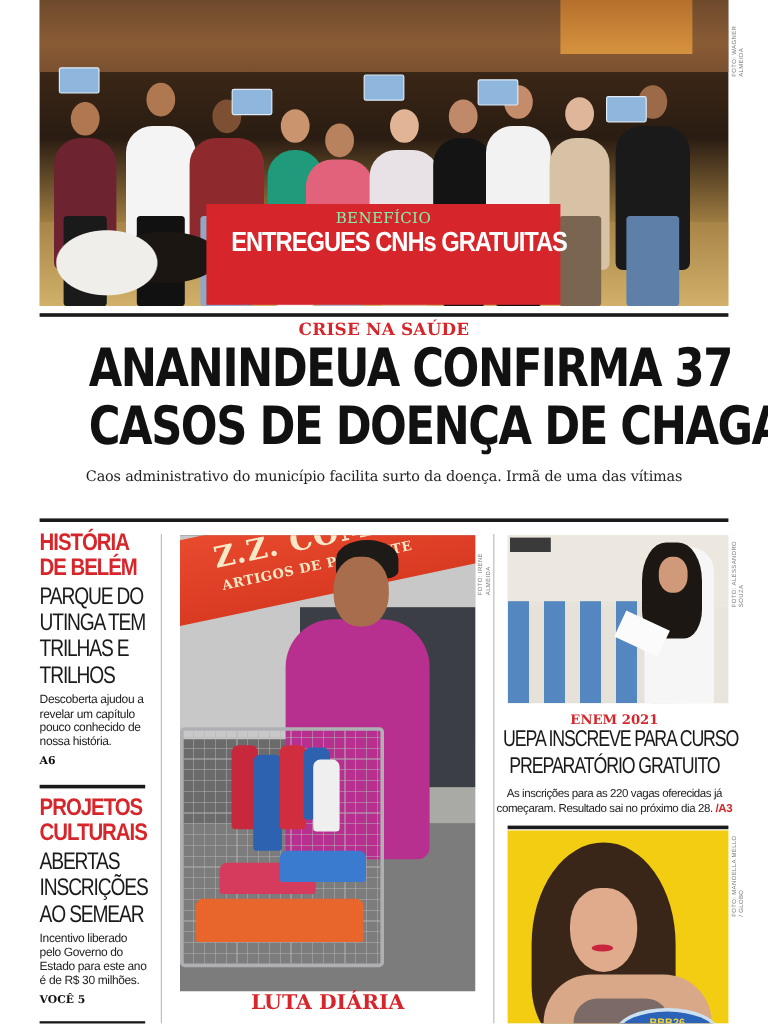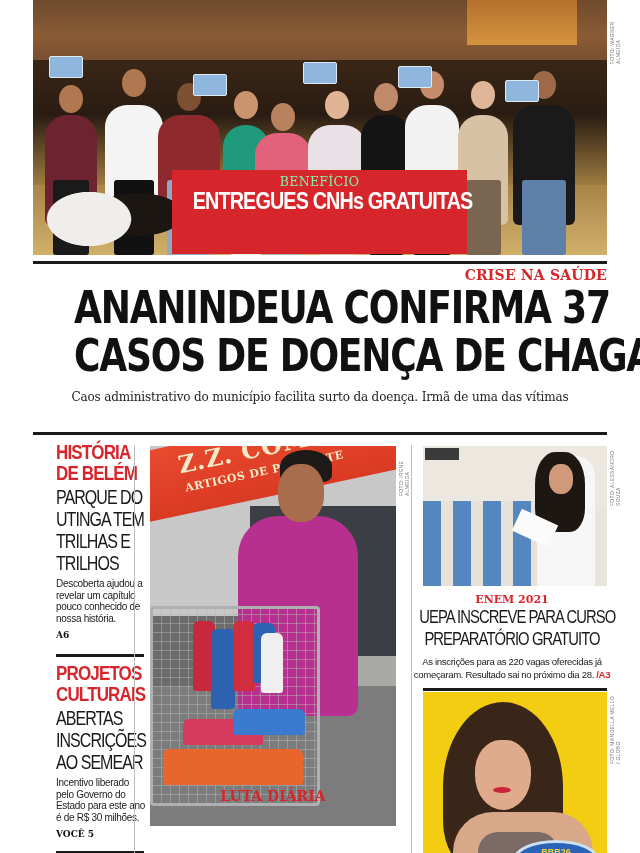--- a/index.html
+++ b/index.html
@@ -68,40 +68,40 @@
       white-space: nowrap;
     }
     .benefit-text {
       font-family: "DejaVu Serif", serif; font-weight: bold; font-size: 9.6px;
       line-height: 13px; padding: 1px 6px 0;
     }
 
     
     .rule-thick { position: absolute; left: 33px; width: 574px; height: 3px; background: #1a1a1a; }
     .main-kicker {
-      position: absolute; left: 33px; top: 267px; width: 574px; text-align: right;
+      position: absolute; left: 33px; top: 267px; width: 574px; text-align: center;
       font-family: "DejaVu Serif", serif; font-weight: bold; color: #d7262b; font-size: 14px;
       letter-spacing: .2px;
     }
     .main-headline {
       position: absolute; left: 20px; top: 284px; width: 600px; text-align: center;
       font-family: "DejaVu Sans", sans-serif; font-weight: bold; color: #111;
       font-size: 44px; line-height: 48px; letter-spacing: -1.5px;
       transform: scaleX(.82); transform-origin: center top;
       white-space: nowrap;
     }
     .main-deck {
       position: absolute; left: 33px; top: 388px; width: 574px; text-align: center;
       font-family: "DejaVu Serif", serif; font-size: 12px; line-height: 19px; color: #222;
       letter-spacing: -.15px;
     }
     .page-ref { font-weight: bold; }
 
     
-    .left-col { position: absolute; left: 33px; top: 440px; width: 90px; margin-left: 23px; }
+    .left-col { position: absolute; left: 33px; top: 440px; width: 90px; }
     .col-divider { position: absolute; top: 445px; width: 1px; height: 408px; background: #bdbdbd; }
     .side-kicker {
       font-family: "Liberation Sans", sans-serif; font-weight: bold; color: #d7262b;
       font-size: 20px; line-height: 21px; letter-spacing: -1px;
       transform: scaleX(.85); transform-origin: left top; white-space: nowrap;
     }
     .side-head {
       font-family: "Liberation Sans", sans-serif; color: #1a1a1a;
       font-size: 20px; line-height: 22px; letter-spacing: -1.2px;
       transform: scaleX(.8); transform-origin: left top; white-space: nowrap;
@@ -146,22 +146,22 @@
       border-radius: 50% 50% 20% 20%; background: #1d1a18;
     }
     .cp-cart {
       position: absolute; left: 0; top: 160px; width: 170px; height: 200px;
       border: 3px solid #aeb0b3; border-radius: 4px;
       background: repeating-linear-gradient(90deg, transparent 0 8px, rgba(180,180,180,.5) 8px 9px),
                   repeating-linear-gradient(0deg, transparent 0 8px, rgba(180,180,180,.5) 8px 9px);
     }
     .flask { position: absolute; border-radius: 6px 6px 3px 3px; }
     .caption-label {
-      position: absolute; left: 150px; top: 788px; width: 246px; text-align: center;
-      font-family: "DejaVu Serif", serif; font-weight: bold; color: #d7262b; font-size: 14px;
+      position: absolute; left: 150px; top: 826px; width: 246px; text-align: center;
+      font-family: "DejaVu Serif", serif; font-weight: bold; color: #d7262b; font-size: 17px;
     }
 
     
     .right-photo {
       position: absolute; left: 423px; top: 446px; width: 184px; height: 140px;
       overflow: hidden; background: #e9e5dc;
     }
     .rp-wall { position: absolute; left: 0; top: 0; width: 100%; height: 60px; background: #ece8e0; }
     .rp-window { position: absolute; left: 2px; top: 2px; width: 34px; height: 12px; background: #3a3a3a; }
     .rp-chairs {

